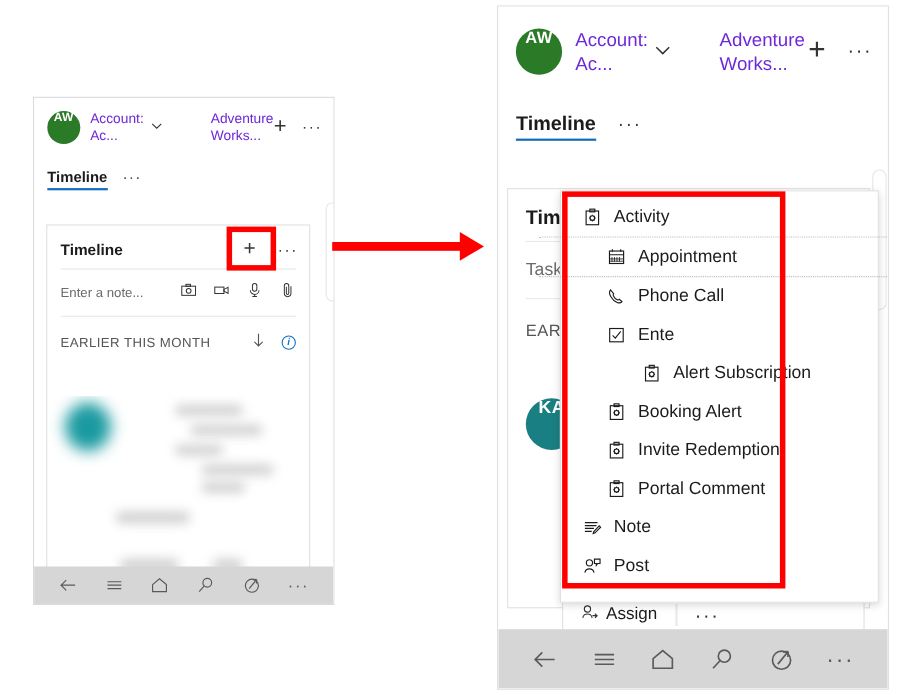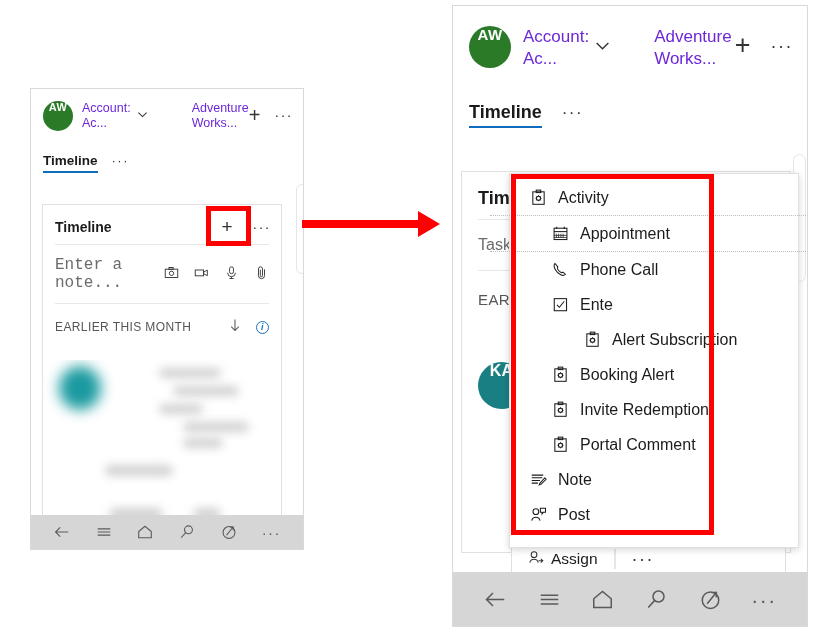--- a/index.html
+++ b/index.html
@@ -129,21 +129,21 @@
           <span class="tl-title" style="font-size:14px;">Timeline</span>
           <div class="tl-head-actions" style="gap:20px;">
             <span class="plus-glyph" style="font-size:19px;">+</span>
             <span class="ellipsis" style="font-size:14px;">···</span>
           </div>
         </div>
 
         <div class="hr" style="margin:0 12px;"></div>
 
         <div class="note-row" style="padding:11px 12px 11px 12px;">
-          <span style="font-size:16px;font-family:Liberation Mono, monospace;">Enter a note...</span>
+          <span style="font-size:12px;">Enter a note...</span>
           <div class="note-icons" style="gap:15px;">
             <span>
               <svg width="15" height="15" viewBox="0 0 18 18">
                   <rect x="1.5" y="5" width="15" height="10" fill="none" stroke="#333" stroke-width="1.1"></rect>
                   <rect x="6" y="3" width="5" height="2.2" fill="none" stroke="#333" stroke-width="1.1"></rect>
                   <circle cx="9" cy="10" r="2.6" fill="none" stroke="#333" stroke-width="1.1"></circle>
                 </svg>
             </span>
             <span>
               <svg width="15" height="15" viewBox="0 0 18 18">

